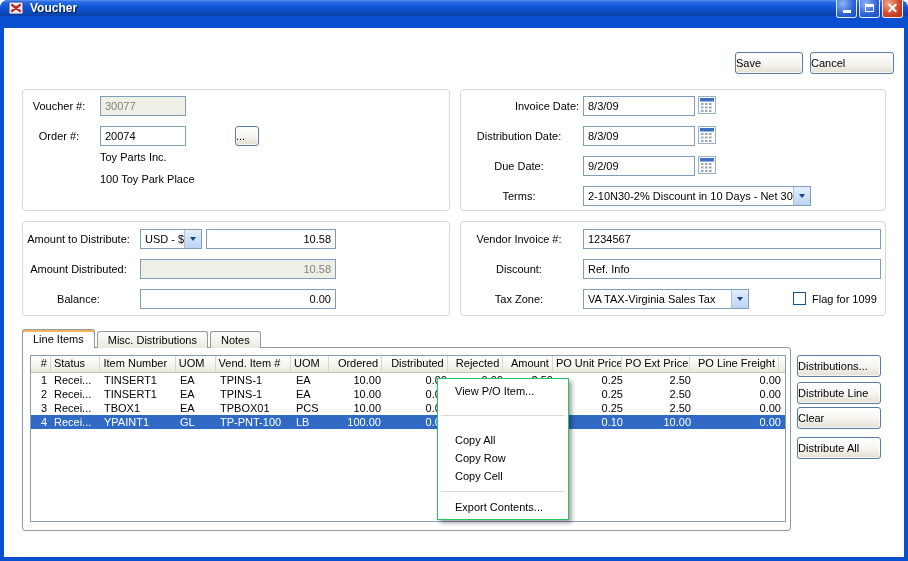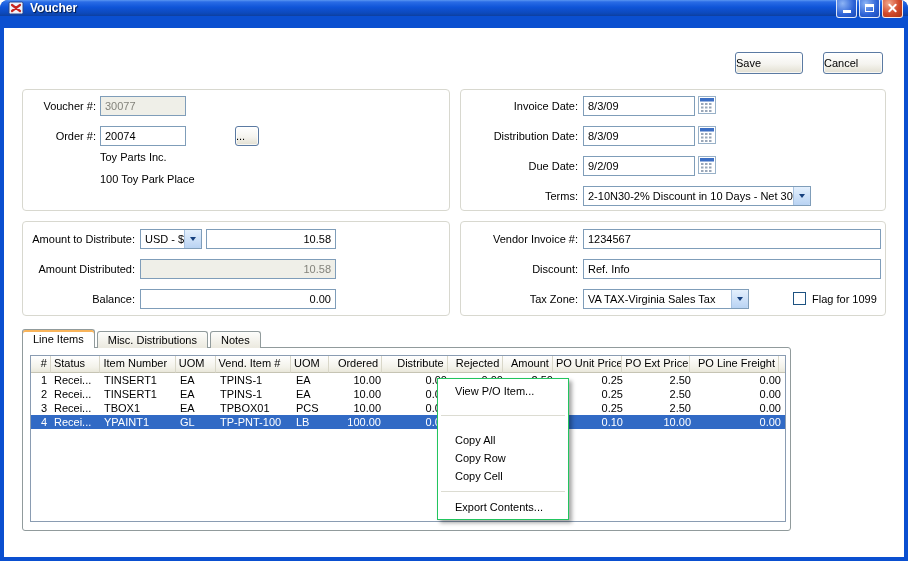--- a/index.html
+++ b/index.html
@@ -24,51 +24,51 @@
   .glyph-close::before { transform:rotate(45deg); }
   .glyph-close::after { transform:rotate(-45deg); }
 
   .window-body { position:absolute; top:28px; left:4px; right:4px; bottom:4px; background:#fff; }
   .groupbox { position:absolute; border:1px solid #d8d8cf; border-radius:4px; background:#fff; }
   .gb-tl { left:22px; top:89px; width:428px; height:122px; }
   .gb-tr { left:460px; top:89px; width:426px; height:122px; }
   .gb-ml { left:22px; top:221px; width:428px; height:95px; }
   .gb-mr { left:460px; top:221px; width:426px; height:95px; }
 
-  .lbl { position:absolute; text-align:right; line-height:20px; white-space:nowrap; }
+  .lbl { position:absolute; text-align:center; line-height:20px; white-space:nowrap; }
   .stext { position:absolute; line-height:16px; white-space:nowrap; }
 
   .tbox { position:absolute; height:20px; border:1px solid #7f9db9; background:#fff; padding:0 4px;
     font-family:"Liberation Sans","DejaVu Sans",sans-serif; font-size:11px; color:#000; }
   .tbox.num { text-align:right; }
   .tbox:disabled { background:#efefe8; color:#83837b; -webkit-text-fill-color:#83837b; }
 
   .xpbtn { border:1px solid #5b7aa2; border-radius:3px; color:#000; text-align:left;
     background:linear-gradient(to bottom,#ffffff 0%,#f5f4ef 55%,#e2dfd1 100%);
     font-family:"Liberation Sans","DejaVu Sans",sans-serif; font-size:11px;
     box-shadow:inset 0 0 0 1px rgba(255,255,255,.7); cursor:default; }
   #btn-save { position:absolute; left:735px; top:52px; width:68px; height:22px; }
-  #btn-cancel { position:absolute; left:810px; top:52px; width:60px; height:22px;margin-left:13px; }
+  #btn-cancel { position:absolute; left:810px; top:52px; width:84px; height:22px; }
   #btn-browse { position:absolute; left:235px; top:126px; width:24px; height:20px; }
 
   .combo { position:absolute; height:20px; border:1px solid #7f9db9; background:#fff; display:flex; align-items:stretch; overflow:hidden; }
   .combo-text { flex:1; padding:0 4px; line-height:18px; white-space:nowrap; overflow:hidden; }
   .combo-btn { width:17px; background:linear-gradient(to bottom,#e4f0fd,#b9d3f3); border-left:1px solid #a8c2e0;
     display:flex; align-items:center; justify-content:center; border-radius:0 1px 1px 0; }
   .arrow-down { width:0; height:0; border-left:3px solid transparent; border-right:3px solid transparent; border-top:4px solid #16407e; }
 
   .cal-btn { position:absolute; width:20px; height:20px; background:transparent; border:0; padding:0; display:flex; }
 
   .cb { position:absolute; width:13px; height:13px; border:1px solid #1d5281; background:#fff; }
 
   
   #lb-voucher{left:22px;top:96px;width:74px} #in-voucher{left:100px;top:96px;width:86px}
   #lb-order{left:22px;top:126px;width:74px} #in-order{left:100px;top:126px;width:86px}
   #tx-vname{left:100px;top:149px} #tx-vaddr{left:100px;top:171px}
-  #lb-invdate{left:460px;top:96px;width:118px} #in-invdate{left:583px;top:96px;width:112px} #cal1{left:698px;top:96px}
+  #lb-invdate{left:488px;top:96px;width:118px} #in-invdate{left:583px;top:96px;width:112px} #cal1{left:698px;top:96px}
   #lb-distdate{left:460px;top:126px;width:118px} #in-distdate{left:583px;top:126px;width:112px} #cal2{left:698px;top:126px}
   #lb-duedate{left:460px;top:156px;width:118px} #in-duedate{left:583px;top:156px;width:112px} #cal3{left:698px;top:156px}
   #lb-terms{left:460px;top:186px;width:118px} #cb-terms{left:583px;top:186px;width:228px}
   #lb-amtdist{left:22px;top:229px;width:113px} #cb-curr{left:140px;top:229px;width:62px} #in-amtdist{left:206px;top:229px;width:130px}
   #lb-amtd{left:22px;top:259px;width:113px} #in-amtd{left:140px;top:259px;width:196px}
   #lb-bal{left:22px;top:289px;width:113px} #in-bal{left:140px;top:289px;width:196px}
   #lb-vinv{left:460px;top:229px;width:118px} #in-vinv{left:583px;top:229px;width:298px}
   #lb-ref{left:460px;top:259px;width:118px} #in-ref{left:583px;top:259px;width:298px}
   #lb-tax{left:460px;top:289px;width:118px} #cb-tax{left:583px;top:289px;width:166px}
   #chk1099{left:793px;top:292px} #lb-1099{left:812px;top:289px;text-align:left}
@@ -250,21 +250,21 @@
 
   <div class="table">
     <div class="thead">
         <div class="hcell c0">#</div>
         <div class="hcell c1">Status</div>
         <div class="hcell c2">Item Number</div>
         <div class="hcell c3">UOM</div>
         <div class="hcell c4">Vend. Item #</div>
         <div class="hcell c5">UOM</div>
         <div class="hcell c6">Ordered</div>
-        <div class="hcell c7">Distribute</div>
+        <div class="hcell c7">Distributed</div>
         <div class="hcell c8">Rejected</div>
         <div class="hcell c9">Amount</div>
         <div class="hcell c10">PO Unit Price</div>
         <div class="hcell c11">PO Ext Price</div>
         <div class="hcell c12">PO Line Freight</div>
         <div class="hcell hfill"></div>
       </div>
     <div>
         <div class="trow">
           <div class="tcell c0">1</div>
@@ -322,20 +322,26 @@
           <div class="tcell c7">0.00</div>
           <div class="tcell c8"></div>
           <div class="tcell c9"></div>
           <div class="tcell c10">0.10</div>
           <div class="tcell c11">10.00</div>
           <div class="tcell c12">0.00</div>
         </div>
       </div>
   </div>
 
+  <div id="side-buttons">
+      <button class="xpbtn side-btn">Distributions...</button>
+      <button class="xpbtn side-btn">Distribute Line</button>
+      <button class="xpbtn side-btn">Clear</button>
+      <button class="xpbtn side-btn">Distribute All</button>
+    </div>
 
   <div class="menu">
       <div class="menu-item">View P/O Item...</div>
       <hr>
       <div class="menu-item">Copy All</div>
       <div class="menu-item">Copy Row</div>
       <div class="menu-item">Copy Cell</div>
       <hr>
       <div class="menu-item">Export Contents...</div>
     </div>

